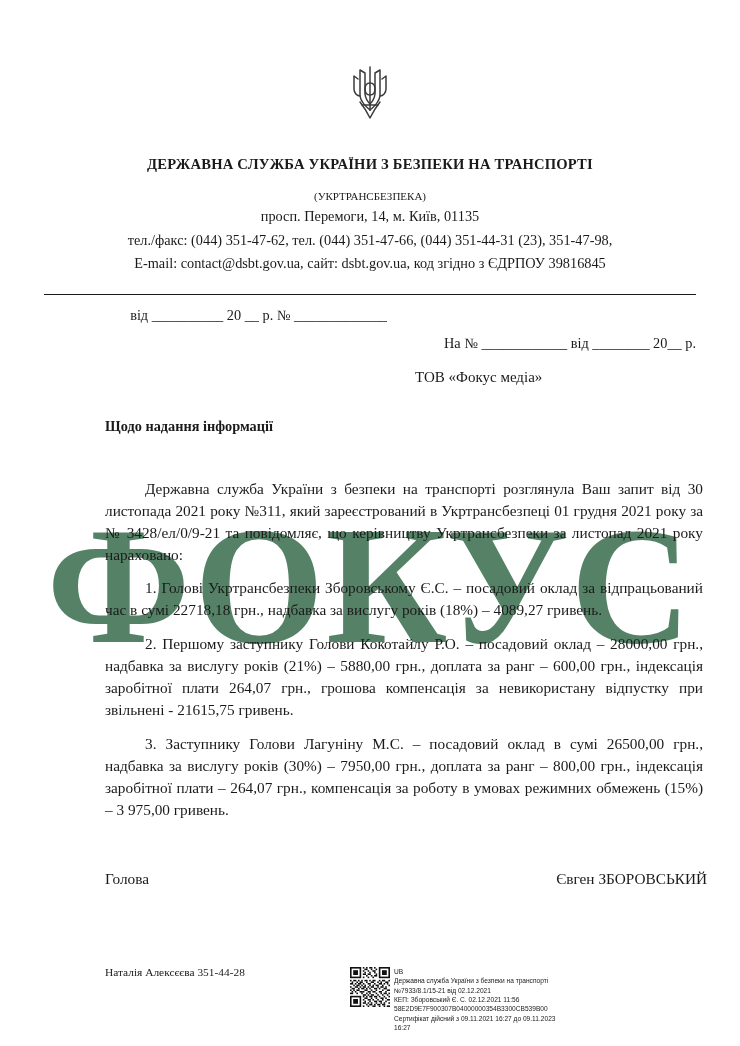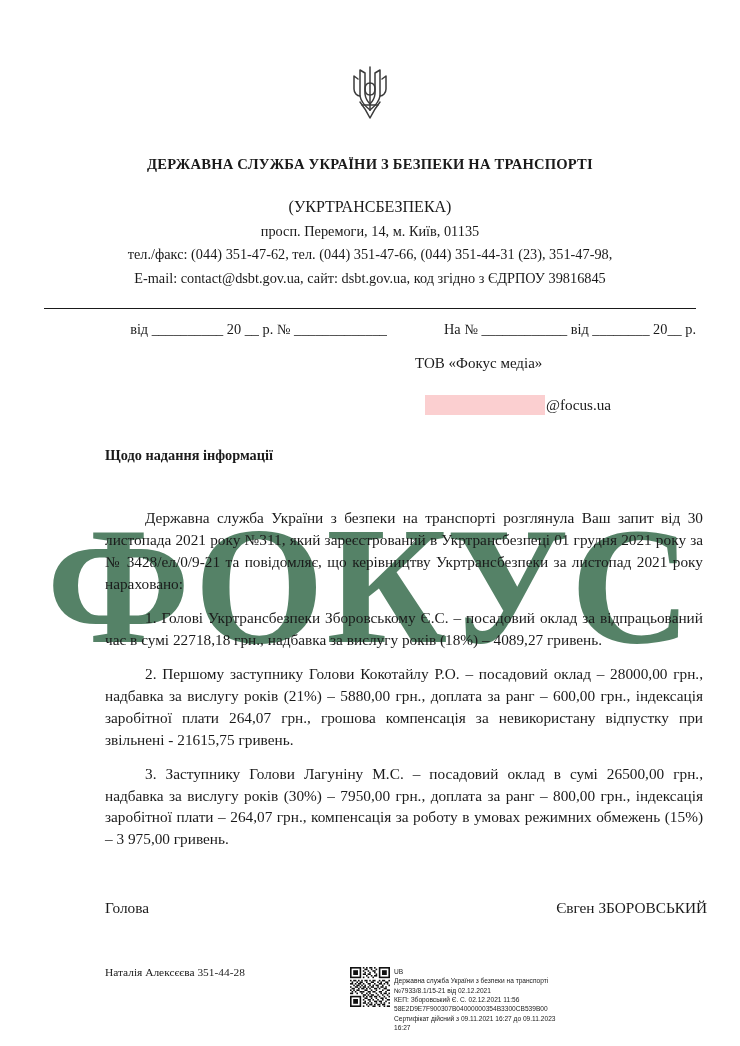--- a/index.html
+++ b/index.html
@@ -66,23 +66,23 @@
     text-align: center;
     margin-top: 20px;
   }
   .lh-org {
     font-size: 14.6px;
     font-weight: 700;
     letter-spacing: 0.2px;
     line-height: 1.5;
   }
   .lh-org-short {
-    font-size: 16px;
+    font-size: 11px;
     font-weight: 400;
-    margin-top: 19px;
+    margin-top: 12px;
     line-height: 1.5;
   }
   .lh-line {
     font-size: 14.3px;
     font-weight: 400;
     margin-top: 2px;
     line-height: 1.5;
   }
 
   
@@ -93,21 +93,21 @@
   }
 
   
   .refrow {
     display: flex;
     margin: 12px 44px 0 60px;
     font-size: 14.3px;
     justify-content: flex-end;
   }
   .ref-left { white-space: nowrap; }
-  .ref-right { white-space: nowrap; margin-left: 57px; }
+  .ref-right { white-space: nowrap; margin-left: 57px; margin-top: 28px; }
 
   
   .addressee {
     margin-top: 17px;
     padding-left: 415px;
     font-size: 15px;
   }
   .email-row {
     margin-top: 23px;
     padding-left: 425px;
@@ -215,24 +215,20 @@
     </div>
 
     <div class="rule"></div>
 
     <div class="refrow">
       <div class="ref-left">від __________ 20 __ р. № _____________</div>
       <div class="ref-right">На № ____________ від ________ 20__ р.</div>
     </div>
 
     <div class="addressee">ТОВ «Фокус медіа»</div>
-    <div class="email-row">
-      <span class="redaction"></span>
-      <span class="email-domain">@focus.ua</span>
-    </div>
 
     <div class="subject">Щодо надання інформації</div>
 
     <div class="body">
       <p>Державна служба України з безпеки на транспорті розглянула Ваш запит від 30 листопада 2021 року №311, який зареєстрований в Укртрансбезпеці 01 грудня 2021 року за № 3428/ел/0/9-21 та повідомляє, що керівництву Укртрансбезпеки за листопад 2021 року нараховано:</p>
       <p>1. Голові Укртрансбезпеки Зборовському Є.С. – посадовий оклад за відпрацьований час в сумі 22718,18 грн., надбавка за вислугу років (18%) – 4089,27 гривень.</p>
       <p>2. Першому заступнику Голови Кокотайлу Р.О. – посадовий оклад – 28000,00 грн., надбавка за вислугу років (21%) – 5880,00 грн., доплата за ранг – 600,00 грн., індексація заробітної плати 264,07 грн., грошова компенсація за невикористану відпустку при звільнені - 21615,75 гривень.</p>
       <p>3. Заступнику Голови Лагуніну М.С. – посадовий оклад в сумі 26500,00 грн., надбавка за вислугу років (30%) – 7950,00 грн., доплата за ранг – 800,00 грн., індексація заробітної плати – 264,07 грн., компенсація за роботу в умовах режимних обмежень (15%) – 3 975,00 гривень.</p>
     </div>
 

